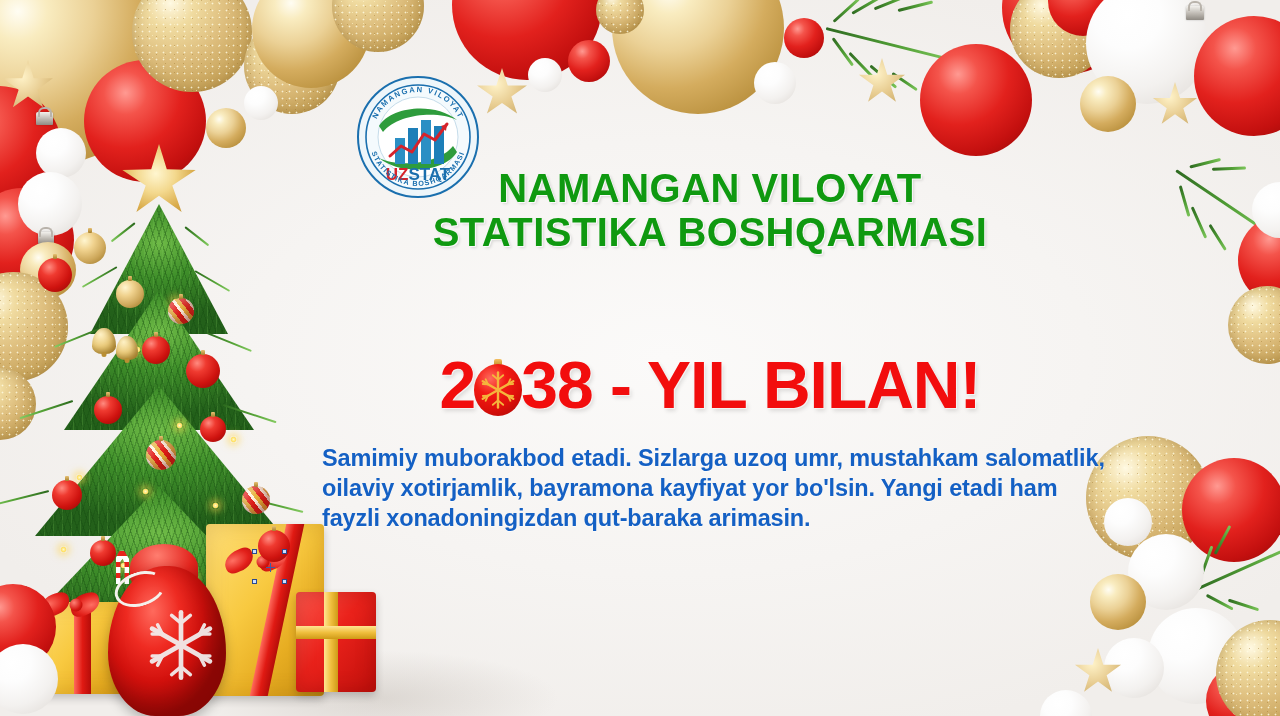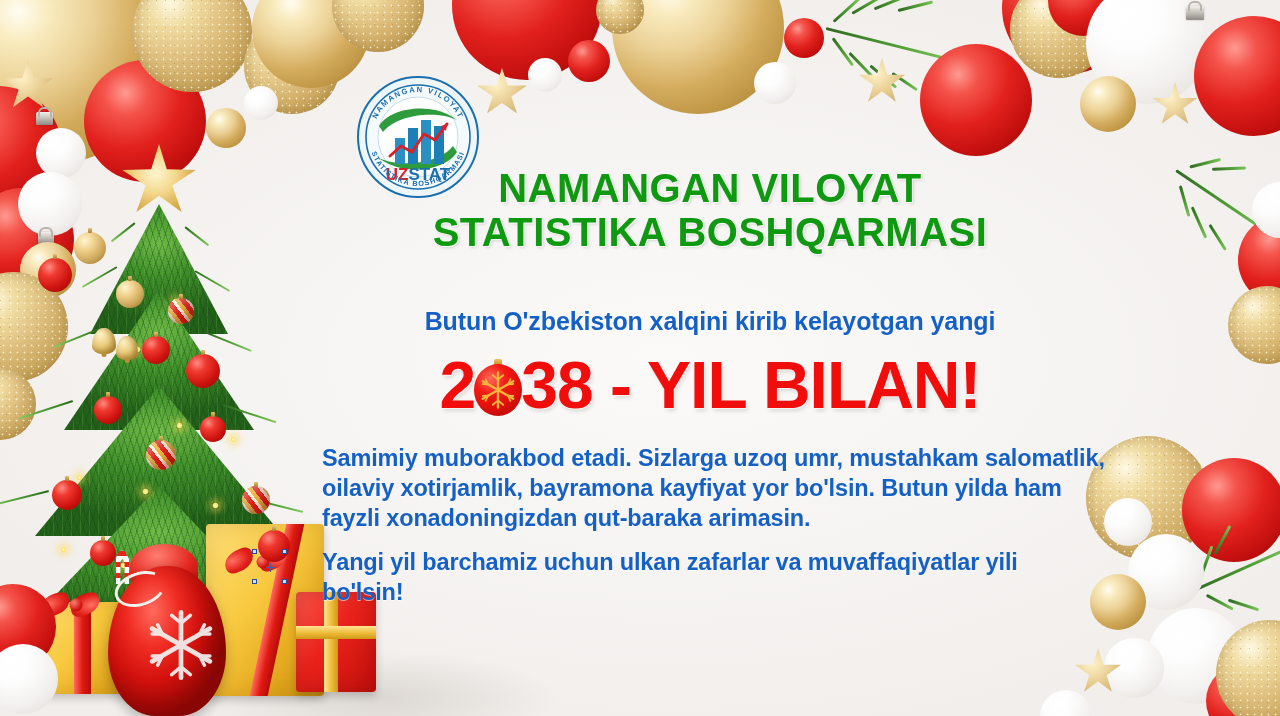--- a/index.html
+++ b/index.html
@@ -589,21 +589,20 @@
     <text font-family="Liberation Sans, sans-serif" font-size="7.2" font-weight="bold" fill="#1a6fae" letter-spacing="1.1">
       <textPath href="#arcBot" startOffset="50%" text-anchor="middle">STATISTIKA BOSHQARMASI</textPath>
     </text>
   </svg>
 
   <div id="text-block">
 
     <div class="org-name" id="org-line1">NAMANGAN VILOYAT</div>
     <div class="org-name" id="org-line2">STATISTIKA BOSHQARMASI</div>
 
-    <div id="subtitle">Butun O'zbekiston xalqini kirib kelayotgan yangi</div>
 
     <div id="headline">
       <span class="hl-part">2</span><span class="bauble-zero">
         <span class="top"></span>
         <span class="body"></span>
         <svg viewBox="0 0 100 100" width="40" height="40" style="position:absolute; left:4px; top:11px;">
           <g stroke="#f5b63c" stroke-width="6" stroke-linecap="round" fill="none">
             <line x1="50" y1="6" x2="50" y2="94"></line>
             <line x1="12" y1="28" x2="88" y2="72"></line>
             <line x1="12" y1="72" x2="88" y2="28"></line>
@@ -619,17 +618,16 @@
               <line x1="25" y1="64" x2="12" y2="65"></line>
                 <line x1="25" y1="64" x2="19" y2="77"></line>
               <line x1="75" y1="36" x2="88" y2="35"></line>
                 <line x1="75" y1="36" x2="81" y2="23"></line>
             </g>
           </g>
         </svg>
       </span><span class="hl-part">38 - YIL BILAN!</span>
     </div>
 
-    <div class="paragraph" id="para1">Samimiy muborakbod etadi. Sizlarga uzoq umr, mustahkam salomatlik, oilaviy xotirjamlik, bayramona kayfiyat yor bo'lsin. Butun yilda ham fayzli xonadoningizdan qut-baraka arimasin.</div>
-    <div class="paragraph" id="para2">Yangi yil barchamiz uchun ulkan zafarlar va muvaffaqiyatlar yili bo'lsin!</div>
+    <div class="paragraph" id="para1">Samimiy muborakbod etadi. Sizlarga uzoq umr, mustahkam salomatlik, oilaviy xotirjamlik, bayramona kayfiyat yor bo'lsin. Yangi etadi ham fayzli xonadoningizdan qut-baraka arimasin.</div>
   </div>
 
 </div>
 
 </body></html>

